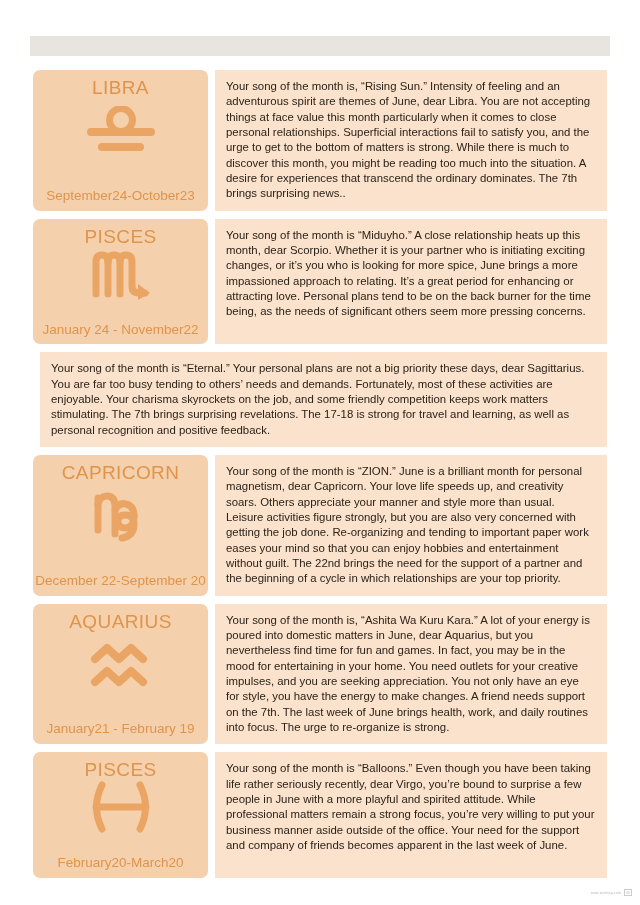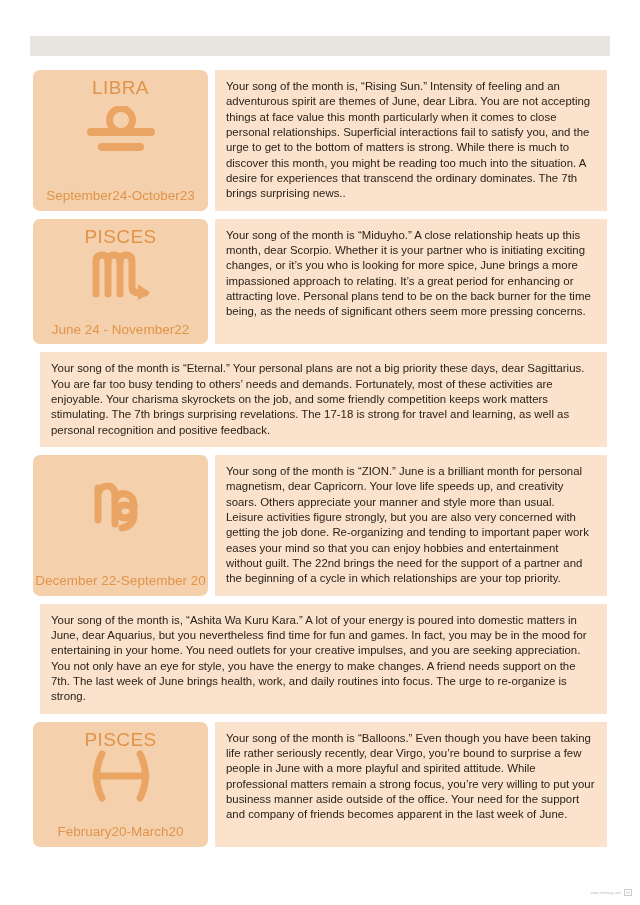--- a/index.html
+++ b/index.html
@@ -145,47 +145,60 @@
         <div class="glyph">
           <svg width="62" height="52" viewBox="0 0 62 52">
             <g fill="none" stroke="#eaa564" stroke-width="7" stroke-linecap="round" stroke-linejoin="round">
               <path d="M6 46 L6 14 Q6 7 12 7 Q18 7 18 14 L18 46"></path>
               <path d="M18 14 Q18 7 24 7 Q30 7 30 14 L30 46"></path>
               <path d="M30 14 Q30 7 36 7 Q42 7 42 14 L42 38 Q42 45 49 45 L55 45"></path>
             </g>
             <path d="M48 36 L60 45 L48 52 Z" fill="#eaa564"></path>
           </svg>
         </div>
-        <div class="sign-dates">June 24 - November22</div>
+        <div class="sign-dates">January 24 - November22</div>
       </div>
       <div class="text-panel">Your song of the month is “Miduyho.” A close relationship heats up this month, dear Scorpio. Whether it is your partner who is initiating exciting changes, or it’s you who is looking for more spice, June brings a more impassioned approach to relating. It’s a great period for enhancing or attracting love. Personal plans tend to be on the back burner for the time being, as the needs of significant others seem more pressing concerns.</div>
     </div>
 
     <div class="row">
       <div class="text-panel">Your song of the month is “Eternal.” Your personal plans are not a big priority these days, dear Sagittarius. You are far too busy tending to others’ needs and demands. Fortunately, most of these activities are enjoyable. Your charisma skyrockets on the job, and some friendly competition keeps work matters stimulating. The 7th brings surprising revelations. The 17-18 is strong for travel and learning, as well as personal recognition and positive feedback.</div>
     </div>
 
     <div class="row">
       <div class="sign-card">
+        <div class="sign-name">CAPRICORN</div>
         <div class="glyph">
           <svg width="58" height="54" viewBox="0 0 58 54">
             <g fill="none" stroke="#eaa564" stroke-width="7" stroke-linecap="round" stroke-linejoin="round">
               <path d="M6 8 L6 40"></path>
               <path d="M6 14 Q8 6 15 6 Q23 6 23 16 L23 44"></path>
               <path d="M23 20 Q27 12 34 14 Q42 16 42 26"></path>
               <path d="M42 26 Q42 38 33 38 Q26 38 26 31 Q26 25 33 25 Q42 25 42 34 Q42 46 30 48"></path>
             </g>
           </svg>
         </div>
         <div class="sign-dates">December 22-September 20</div>
       </div>
       <div class="text-panel">Your song of the month is “ZION.” June is a brilliant month for personal magnetism, dear Capricorn. Your love life speeds up, and creativity soars. Others appreciate your manner and style more than usual. Leisure activities figure strongly, but you are also very concerned with getting the job done. Re-organizing and tending to important paper work eases your mind so that you can enjoy hobbies and entertainment without guilt. The 22nd brings the need for the support of a partner and the beginning of a cycle in which relationships are your top priority.</div>
     </div>
 
     <div class="row">
+      <div class="sign-card">
+        <div class="sign-name">AQUARIUS</div>
+        <div class="glyph">
+          <svg width="62" height="46" viewBox="0 0 62 46">
+            <g fill="none" stroke="#eaa564" stroke-width="8" stroke-linecap="round" stroke-linejoin="round">
+              <path d="M5 16 L17 5 L29 16 L41 5 L53 16"></path>
+              <path d="M5 39 L17 28 L29 39 L41 28 L53 39"></path>
+            </g>
+          </svg>
+        </div>
+        <div class="sign-dates">January21 - February 19</div>
+      </div>
       <div class="text-panel">Your song of the month is, “Ashita Wa Kuru Kara.” A lot of your energy is poured into domestic matters in June, dear Aquarius, but you nevertheless find time for fun and games. In fact, you may be in the mood for entertaining in your home. You need outlets for your creative impulses, and you are seeking appreciation. You not only have an eye for style, you have the energy to make changes. A friend needs support on the 7th. The last week of June brings health, work, and daily routines into focus. The urge to re-organize is strong.</div>
     </div>
 
     <div class="row">
       <div class="sign-card">
         <div class="sign-name">PISCES</div>
         <div class="glyph">
           <svg width="58" height="52" viewBox="0 0 58 52">
             <g fill="none" stroke="#eaa564" stroke-width="7" stroke-linecap="round">
               <path d="M10 4 Q-1 26 10 48"></path>

